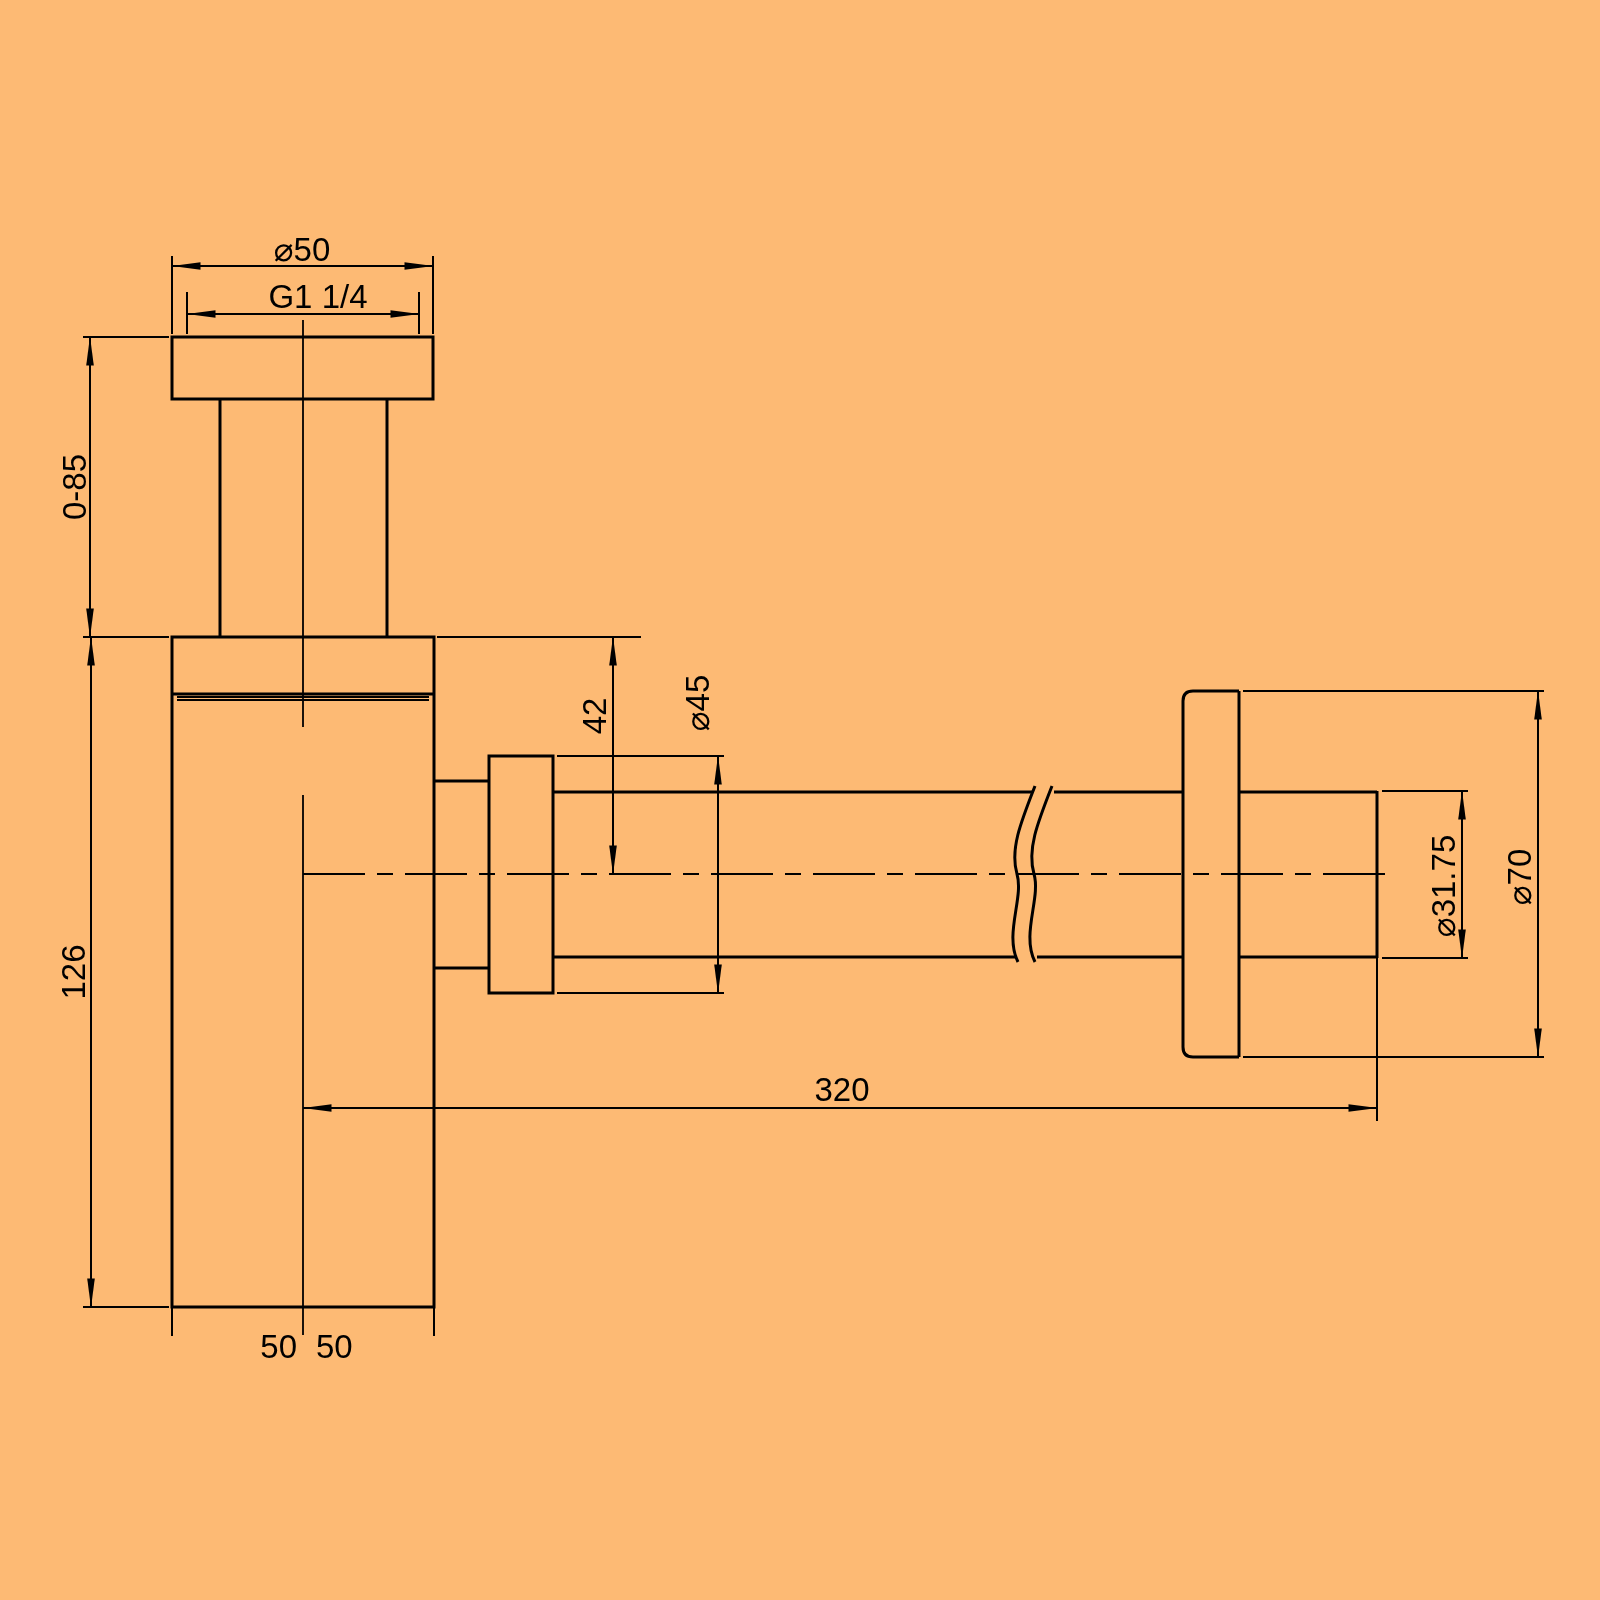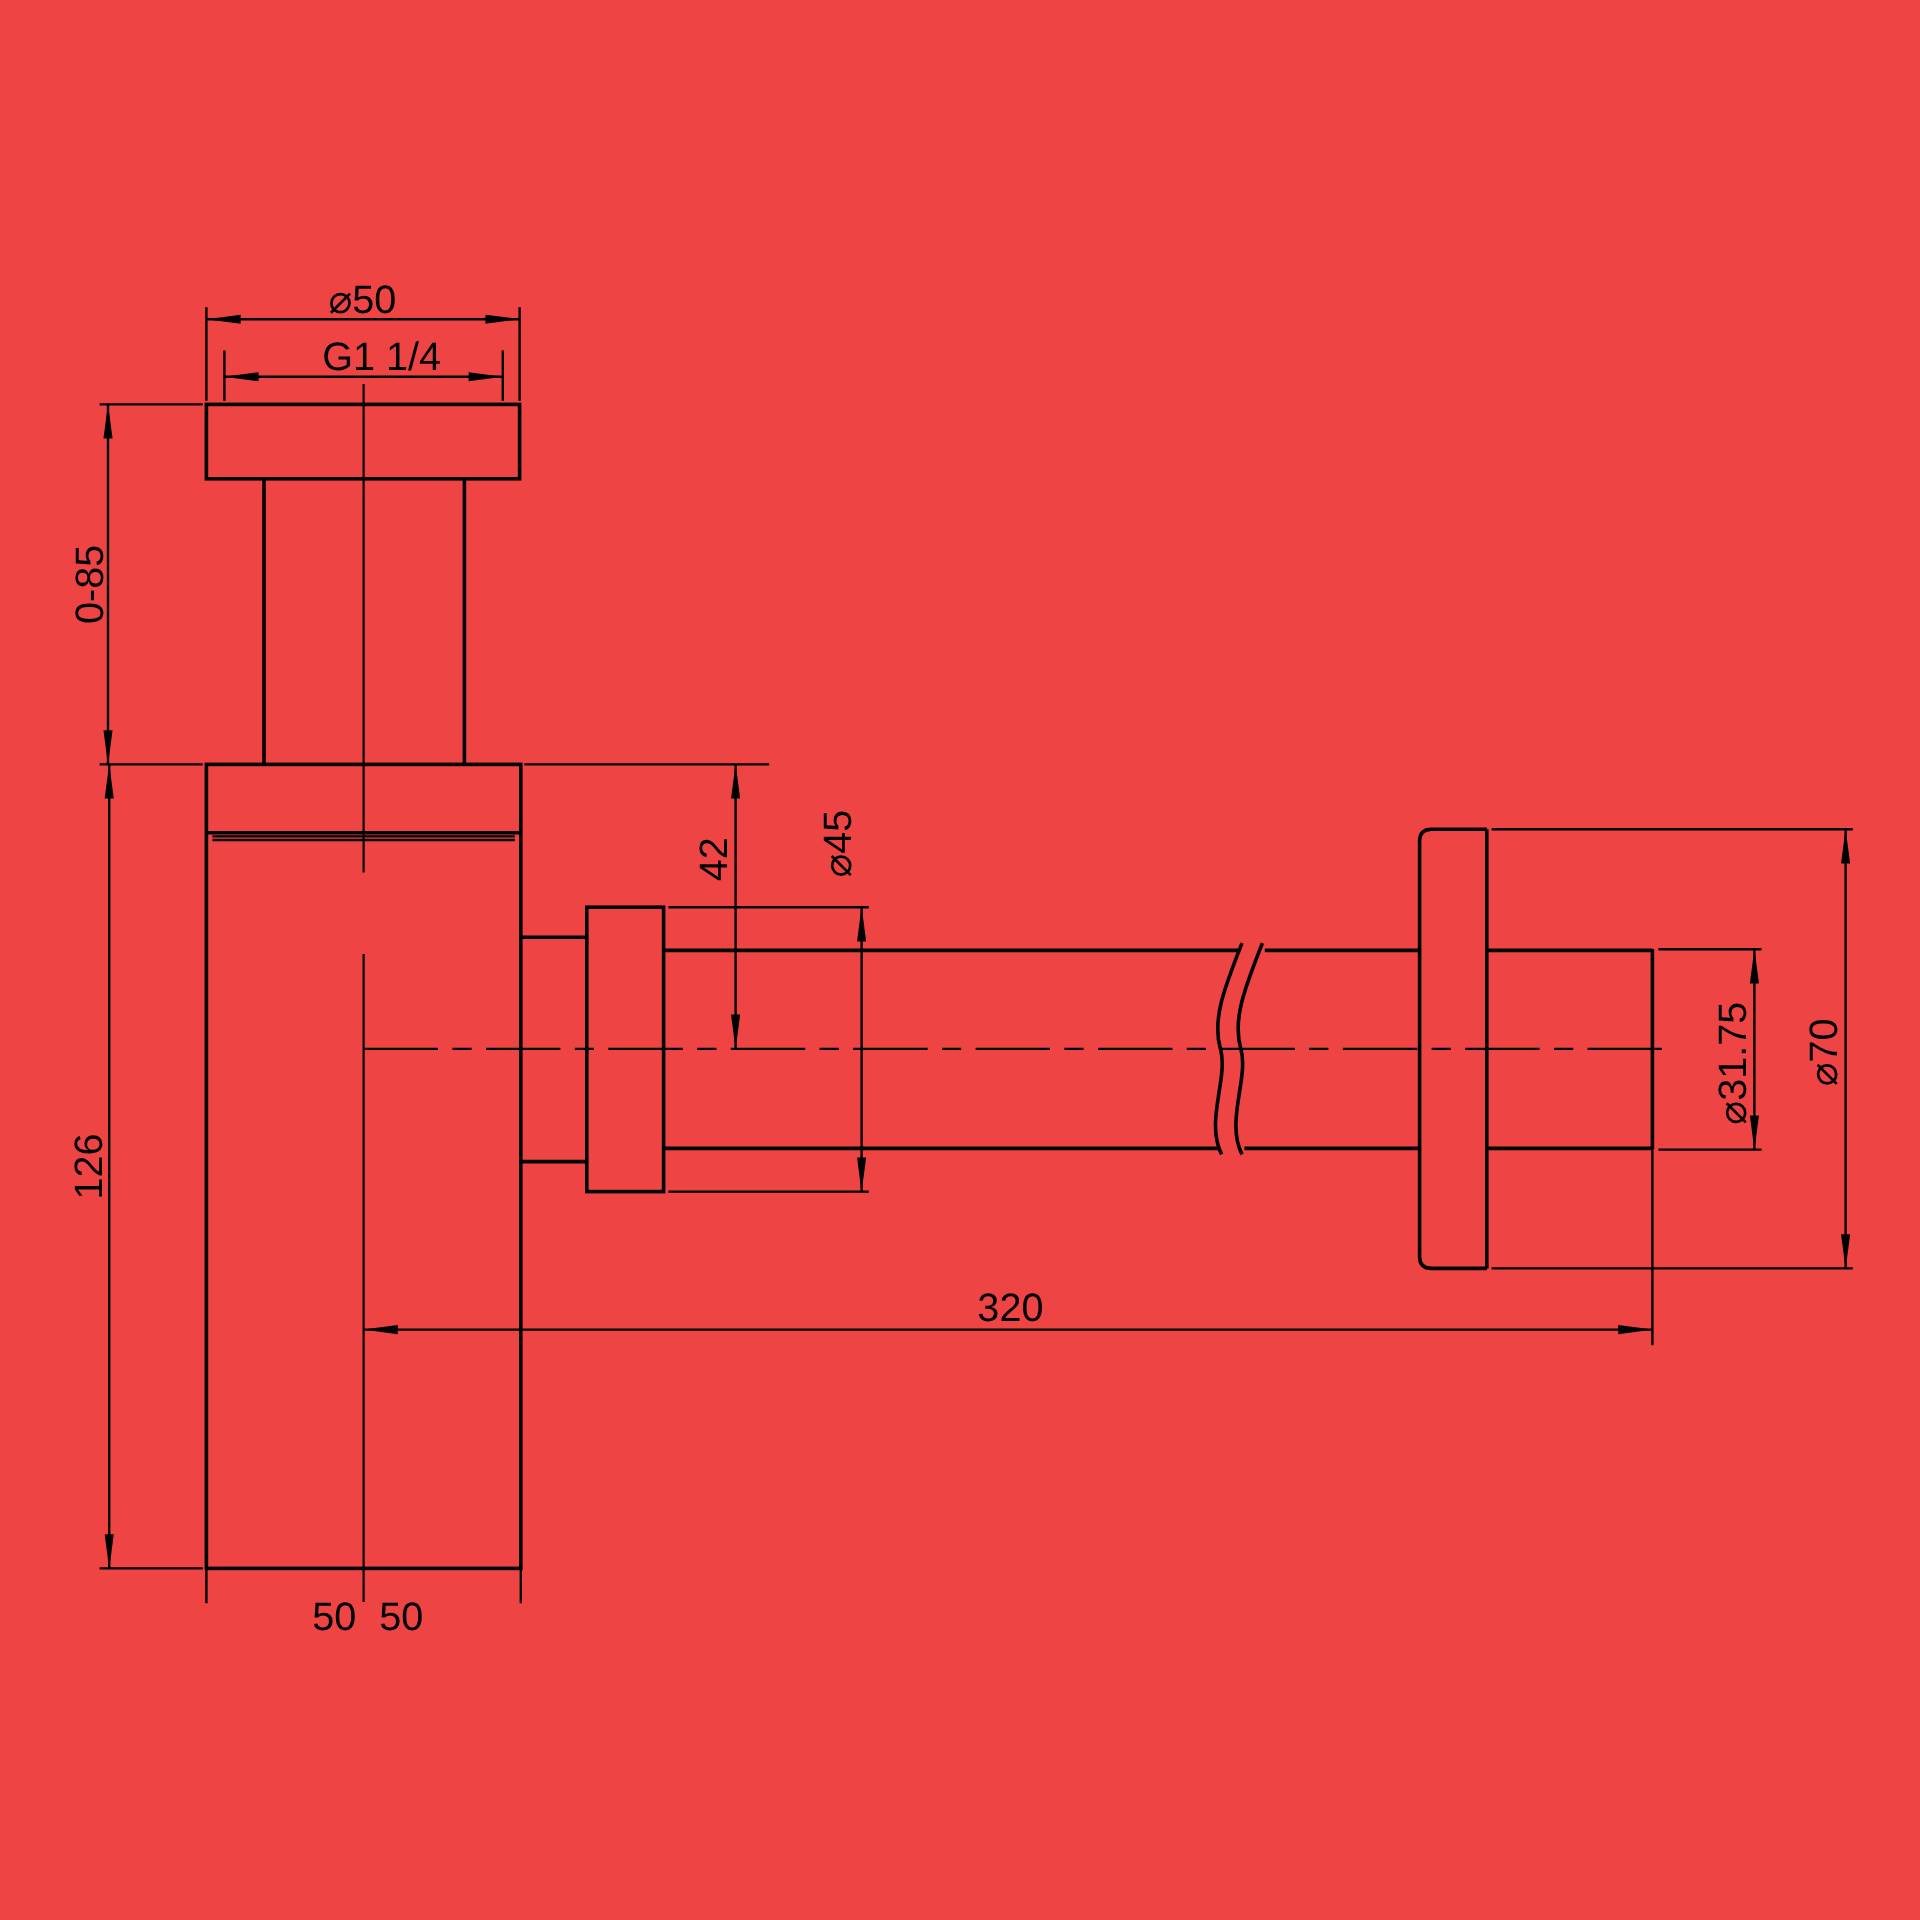--- a/index.html
+++ b/index.html
@@ -1,20 +1,20 @@
 <!DOCTYPE html>
 <html><head>
 <meta charset="utf-8">
 <style>
   html, body { margin: 0; padding: 0; background: #ffffff; }
   .sheet {
     position: relative;
     width: 1600px;
     height: 1600px;
-    background: #ef4444;
+    background: #fdba74;
     font-family: "Liberation Sans", "DejaVu Sans", sans-serif;
   }
   svg { display: block; width: 1600px; height: 1600px; }
   .obj   { stroke: #000; stroke-width: 3;   fill: none; stroke-linecap: butt; }
   .thin  { stroke: #000; stroke-width: 2;   fill: none; }
   .dimln { stroke: #000; stroke-width: 2;   fill: none; }
   .cl    { stroke: #000; stroke-width: 1.8; fill: none; }
   .arrow { fill: #000; stroke: none; }
   text.dim {
     font-family: "Liberation Sans", "DejaVu Sans", sans-serif;

